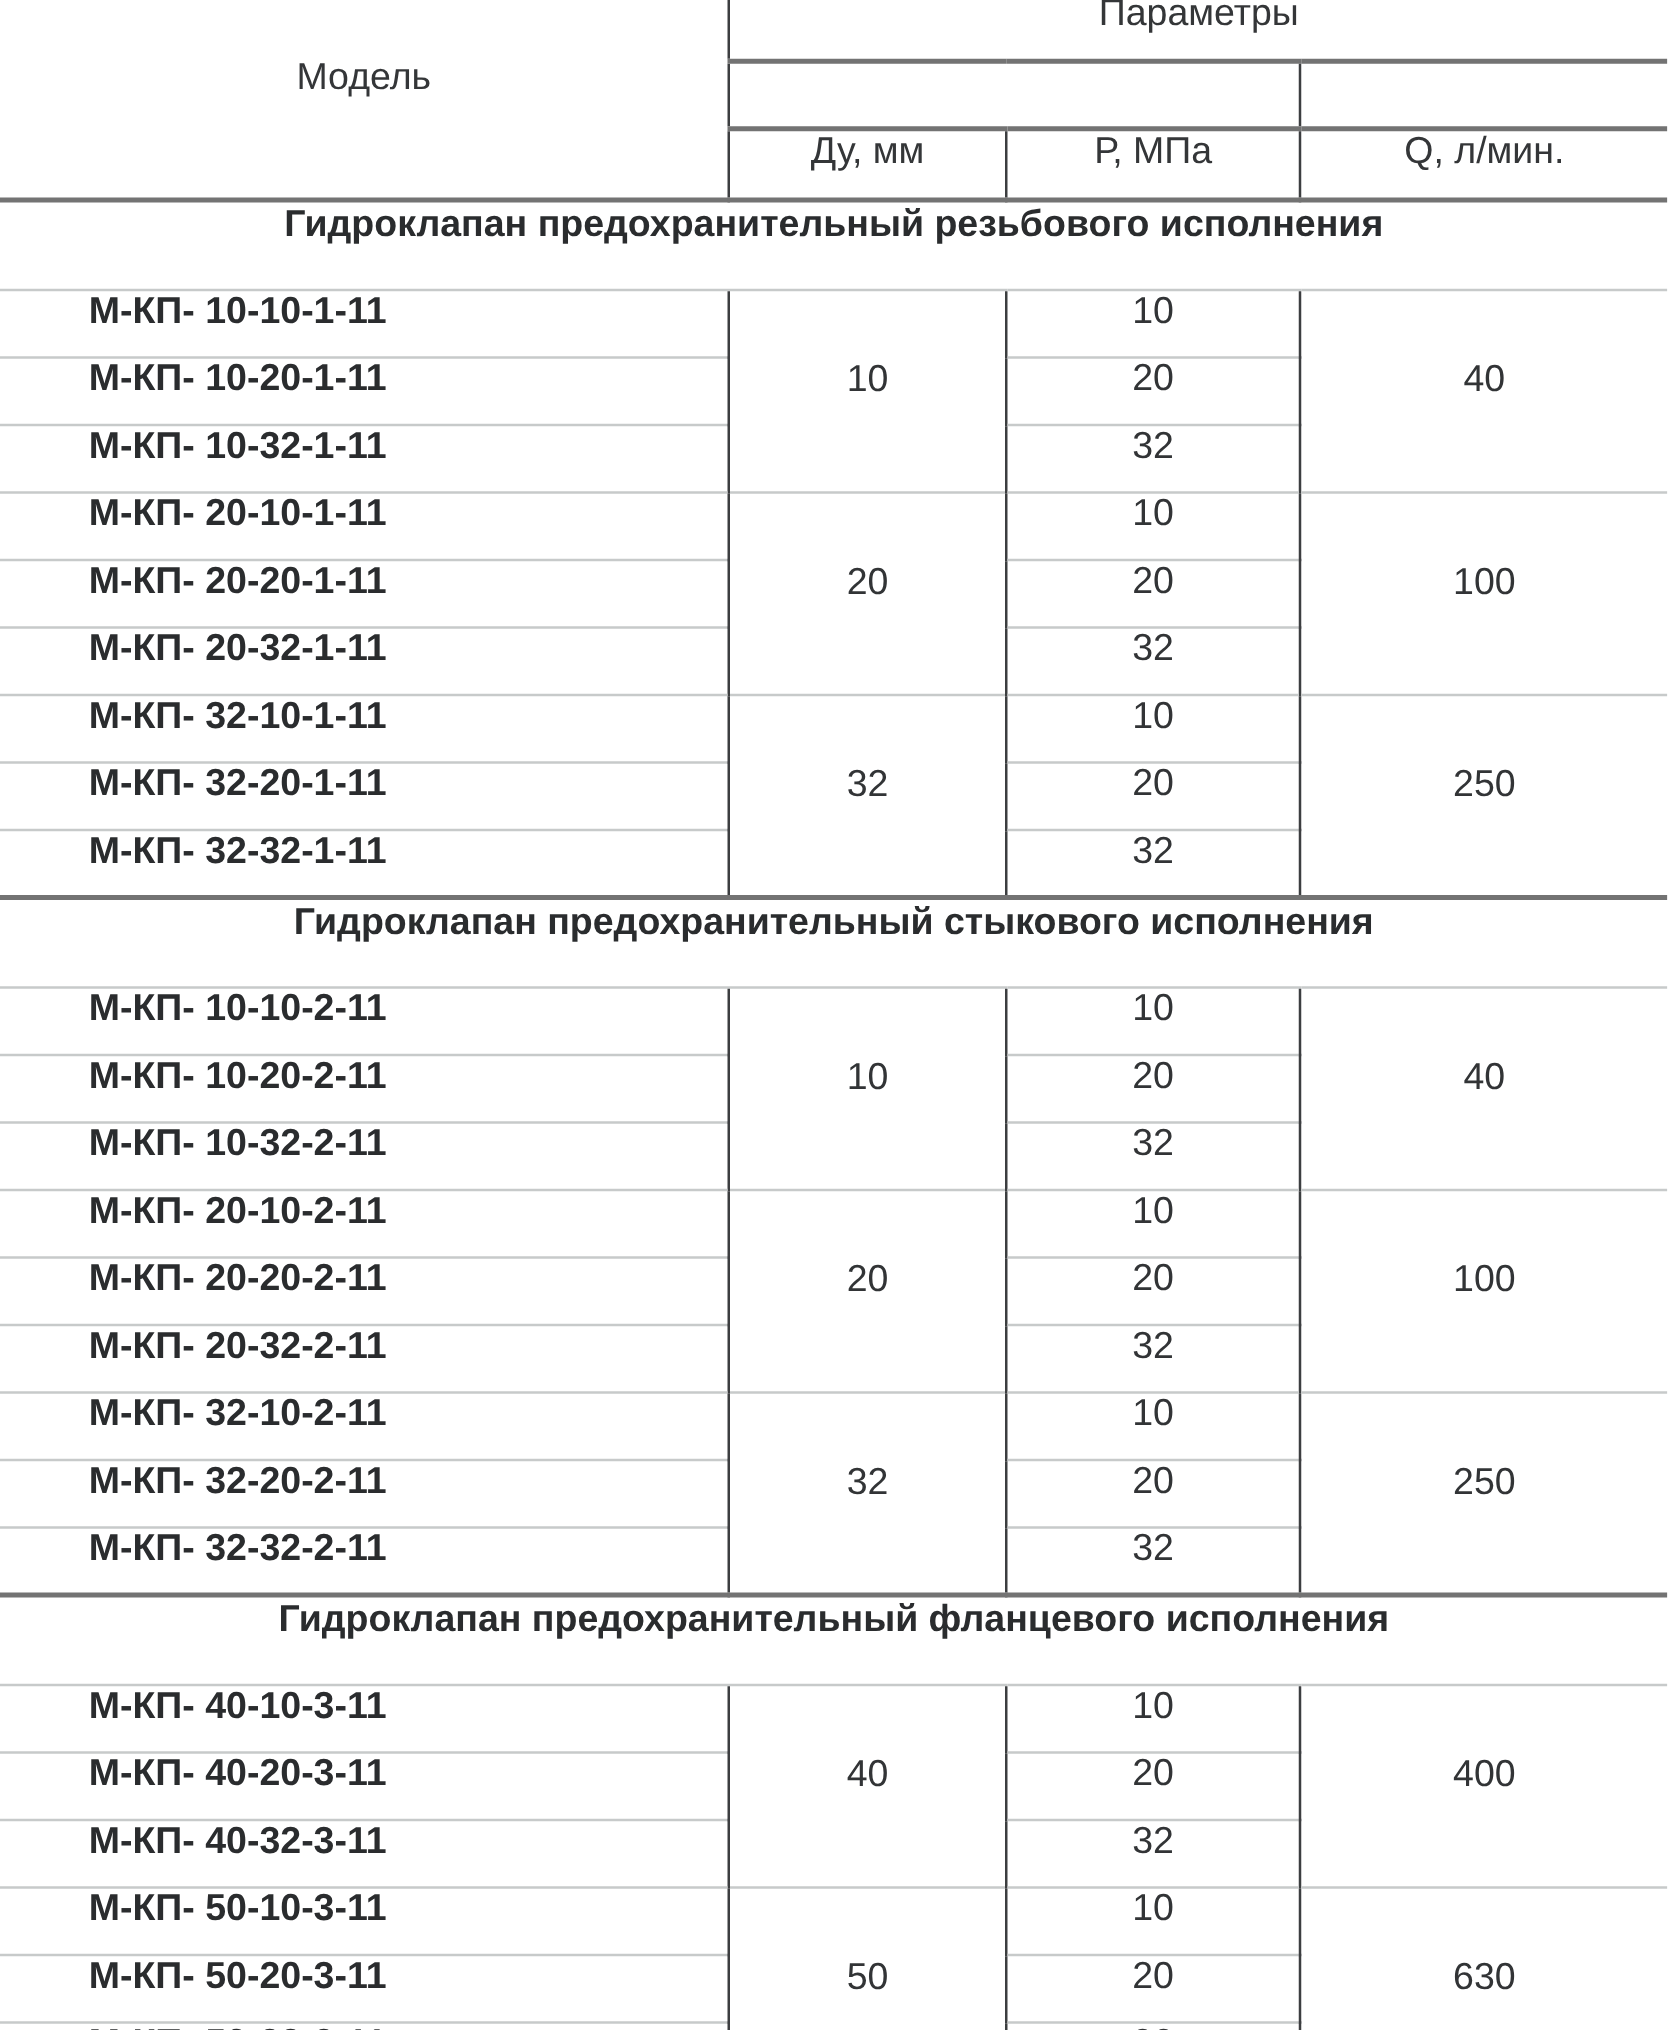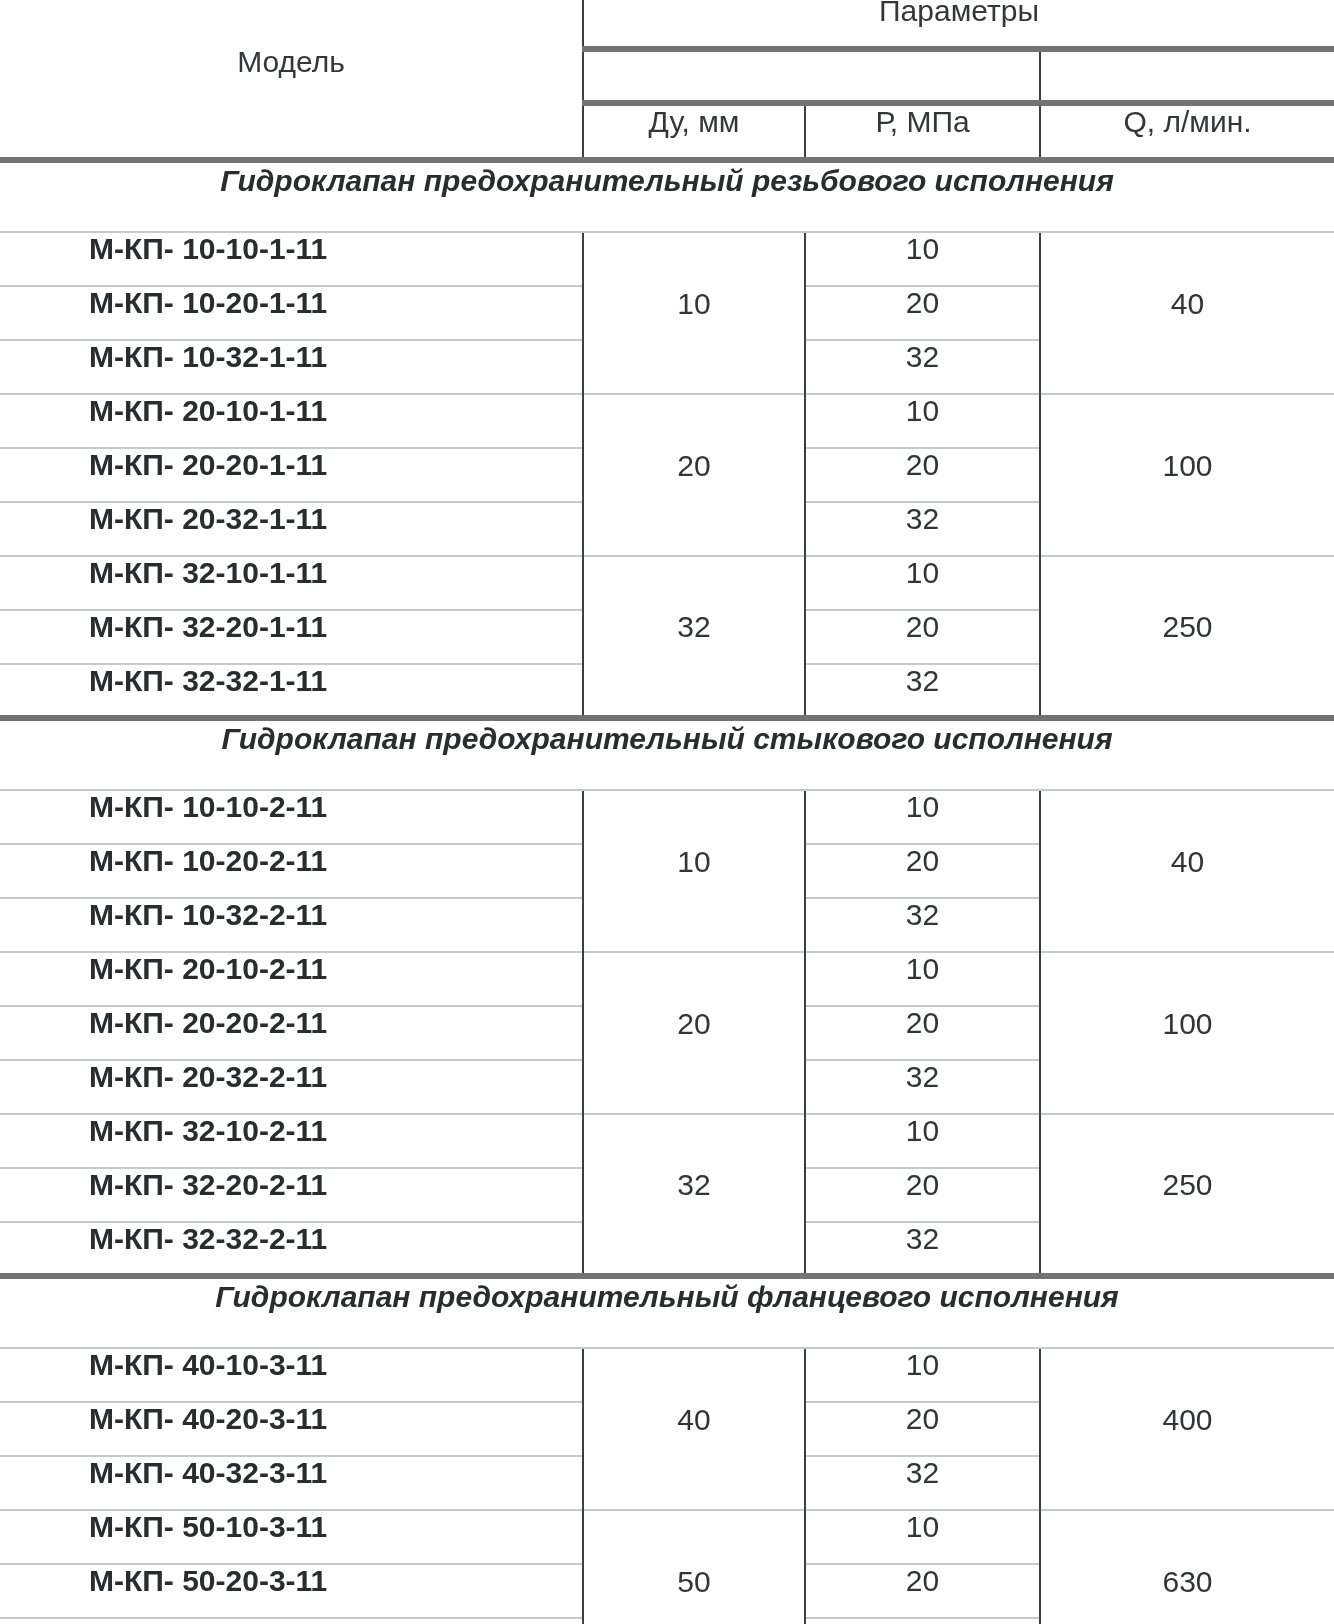--- a/index.html
+++ b/index.html
@@ -23,38 +23,38 @@
     border-bottom: 4px solid #38393b;
   }
   col.c-model { width: 583px; }
   col.c-du    { width: 222px; }
   col.c-p     { width: 235px; }
   col.c-q     { width: 294px; }
 
   tr.h1 { height: 49px; }
   tr.h2 { height: 54px; }
   tr.h3 { height: 57px; }
-  tr.st { height: 72px; font-style: italic; }
+  tr.st { height: 72px; }
   tr.r  { height: 54px; }
 
   td {
     margin: 0;
     padding: 0;
     vertical-align: top;
     font-size: 30px;
     line-height: 32px;
     white-space: nowrap;
     overflow: hidden;
   }
   
   .bl   { border-left: 2px solid #3c3e40; }
   
   .sep  { border-top: 2px solid #c7caca; }
   
-  .rule { border-top: 6px solid #737373; }
+  .rule { border-top: 4px solid #737373; }
 
   .model-head {
     text-align: center;
     padding-top: 44px;
     line-height: 36px;
     color: #343638;
   }
   .params-head {
     text-align: center;
     line-height: 22px;
@@ -66,21 +66,21 @@
     color: #343638;
   }
   .section-title {
     text-align: center;
     font-weight: bold;
     line-height: 35px;
     color: #2a2c2e;
   }
   .model {
     text-align: left;
-    padding-left: 89px;
+    padding-left: 71px;
     font-weight: bold;
     color: #2a2c2e;
   }
   .num {
     text-align: center;
     color: #323436;
     margin-left: 20px;
   }
   .merged {
     vertical-align: middle;

